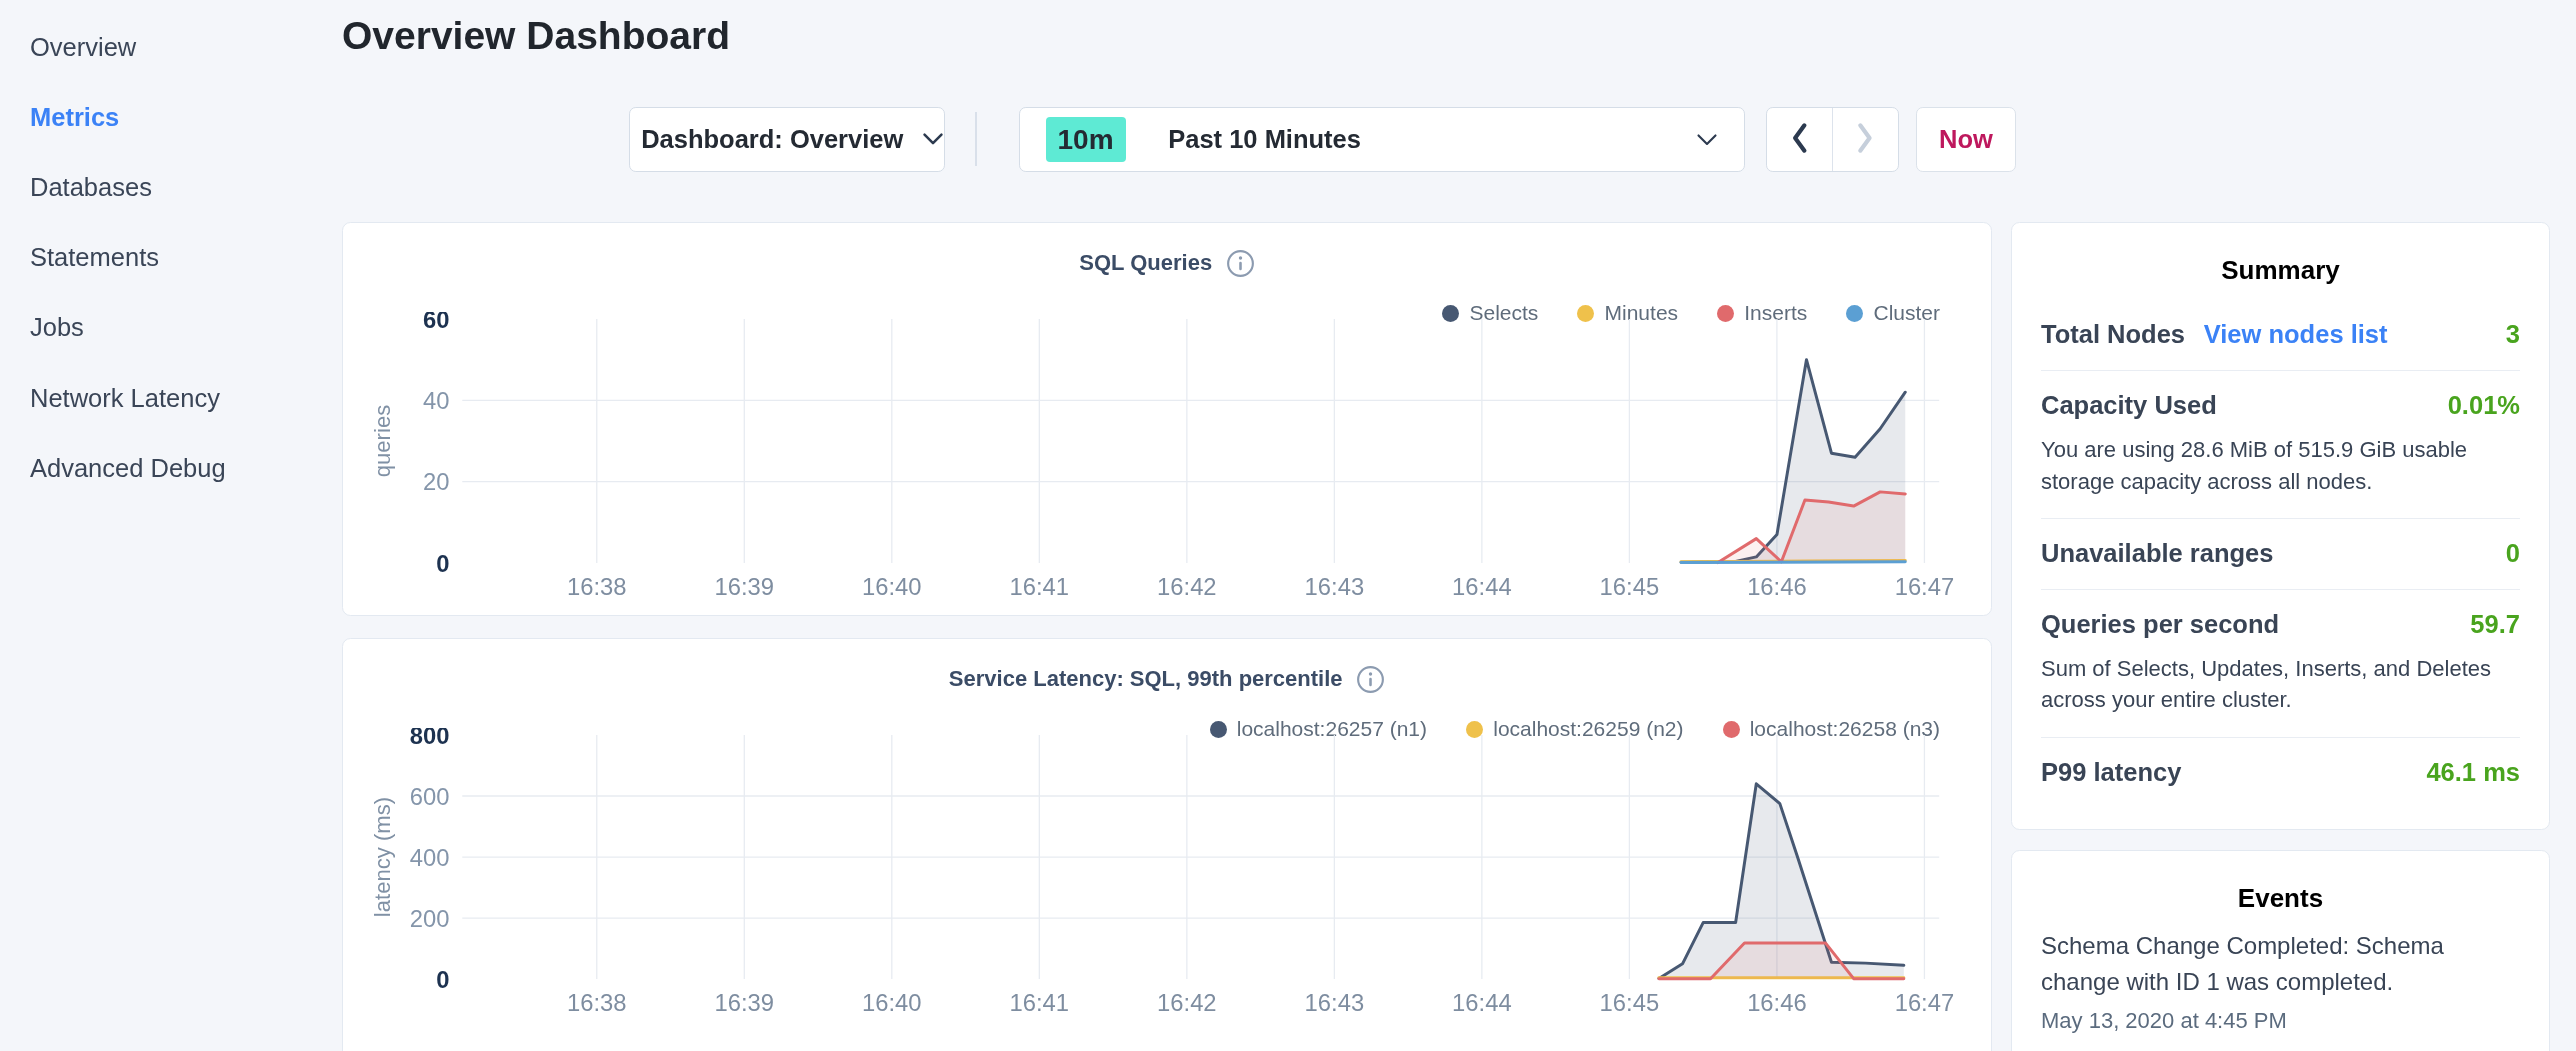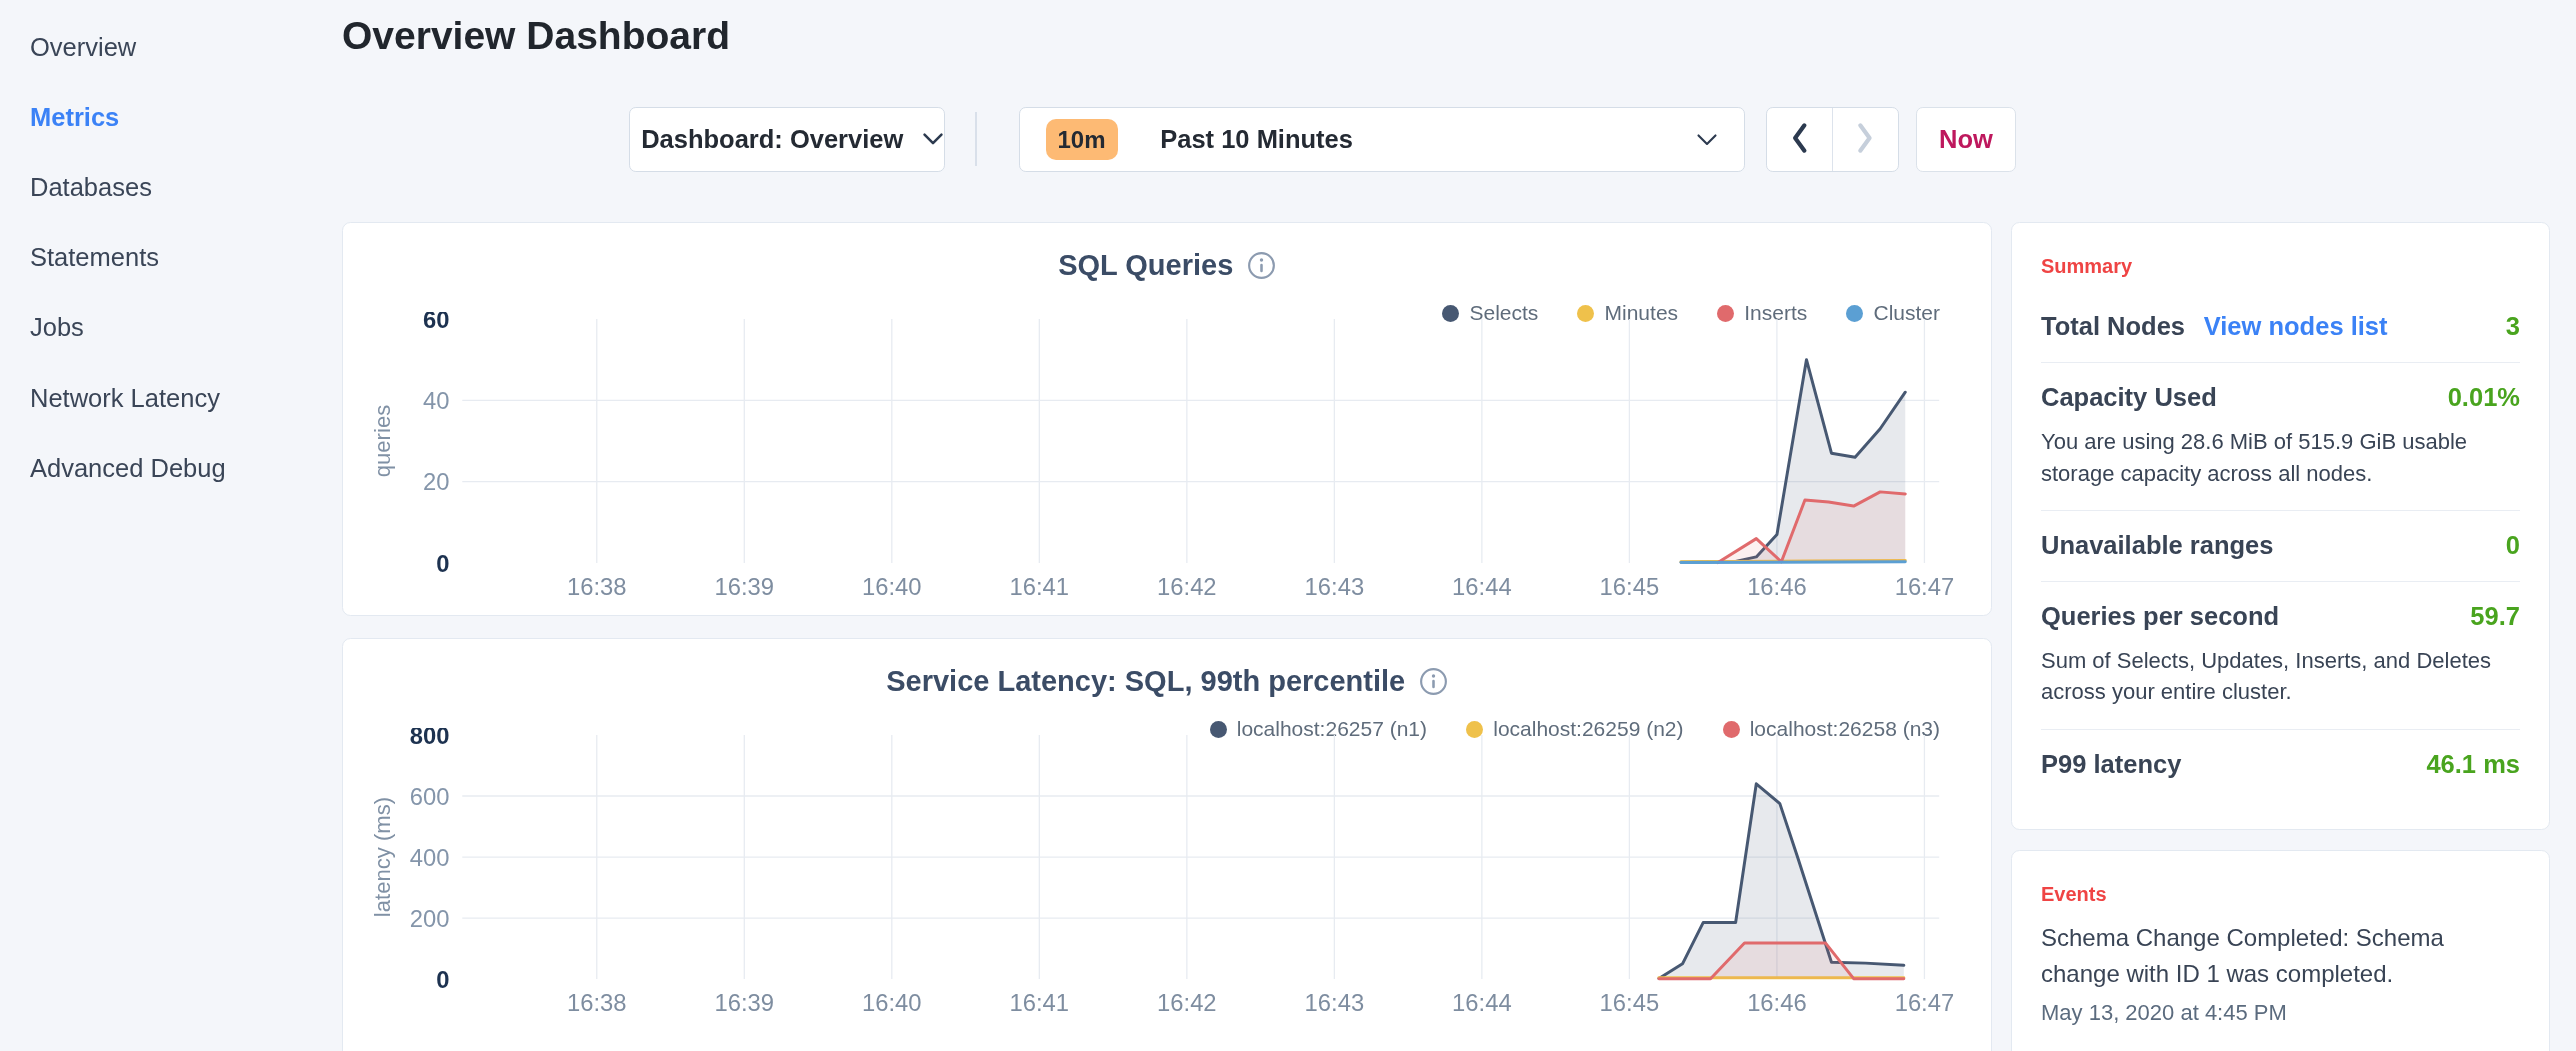--- a/index.html
+++ b/index.html
@@ -12,50 +12,50 @@
 
   
   .page-title{position:absolute;left:342px;top:13.6px;margin:0;font-size:39px;font-weight:700;color:#21262d;}
   .dd{position:absolute;top:107px;height:65px;background:#fff;border:0.9px solid #d5dde7;border-radius:6.8px;
       display:flex;align-items:center;justify-content:center;gap:18.7px;font-size:25.5px;font-weight:700;
       color:#242a33;box-sizing:border-box;cursor:pointer;}
   #dd-graph{left:342px;width:245px;}
   #dd-dash{left:629px;width:316px;justify-content:flex-end;}
   .vdiv{position:absolute;left:975px;top:112px;height:54px;width:1.7px;background:#d9e0ea;}
   .timesel{left:1019px;width:726px;justify-content:flex-start;padding:0 25.5px;}
-  .badge{background:#fdba74;border-radius:10px;padding:6.8px 12px;font-size:24px;font-weight:700;color:#242a33;}
+  .badge{background:#5eead4;border-radius:4px;padding:6.8px 12px;font-size:28px;font-weight:700;color:#242a33;}
   .timesel .lbl{margin-left:24px;}
   .timesel .chev{margin-left:auto;display:flex;}
   .chev{display:flex;align-items:center;}
   .arrows{position:absolute;left:1766px;top:107px;width:133px;height:65px;background:#fff;border:0.9px solid #d5dde7;
           border-radius:6.8px;display:flex;box-sizing:border-box;overflow:hidden;}
   .arrow-btn{flex:1;display:flex;align-items:center;justify-content:center;cursor:pointer;}
   .arrow-btn + .arrow-btn{border-left:0.9px solid #dde3ec;}
   .now-btn{position:absolute;left:1916px;top:107px;width:100px;height:65px;background:#fff;border:0.9px solid #dbe2ea;
            border-radius:6.8px;color:#be185d;font-weight:700;font-size:25.5px;display:flex;align-items:center;
            justify-content:center;cursor:default;box-sizing:border-box;}
 
   
   .chart-card{position:absolute;left:342px;width:1650px;background:#fff;border:0.9px solid #e3e9f1;border-radius:8.5px;box-sizing:border-box;}
   #card-sql{top:222px;height:394px;}
   #card-lat{top:638px;height:442px;}
   .chart-title-row{display:flex;align-items:center;justify-content:center;gap:13.6px;margin-top:25.5px;}
-  .chart-title{font-size:29px;font-weight:700;color:#3b4c66;text-align:center;}
+  .chart-title{font-size:22px;font-weight:700;color:#3b4c66;text-align:center;}
   .info{display:flex;cursor:pointer;}
   .legend{position:absolute;right:51px;top:78px;display:flex;gap:39px;align-items:center;}
   .leg-item{display:flex;align-items:center;gap:10.2px;font-size:21px;color:#5f6c7b;}
   .leg-dot{width:17px;height:17px;border-radius:50%;flex:none;}
   .chart-svg{position:absolute;left:12.8px;top:89px;}
 
   
   .panel{position:absolute;left:2011px;width:539px;background:#fff;border:0.9px solid #e3e9f1;border-radius:8.5px;
          box-sizing:border-box;padding:25.5px 29px;}
   #panel-summary{top:222px;height:608px;}
   #panel-events{top:850px;height:240px;}
-  .panel-title{text-align:left;font-size:20px;font-weight:700;color:#ef4444;margin:6.8px 0 13.6px;}
+  .panel-title{text-align:center;font-size:26px;font-weight:700;color:#000000;margin:6.8px 0 13.6px;}
   .sum-row{padding:20.4px 0;}
   .sum-row + .sum-row{border-top:0.9px solid #e9edf3;}
   .sum-head{display:flex;align-items:baseline;}
   .sum-label{font-size:25.5px;font-weight:700;color:#394455;}
   .sum-link{font-size:25.5px;font-weight:700;color:#3b82f6;margin-left:18.7px;cursor:pointer;}
   .sum-value{margin-left:auto;font-size:25.5px;font-weight:700;color:#49a41e;white-space:nowrap;}
   .sum-desc{margin:13.6px 0 0;font-size:22px;color:#394455;line-height:1.45;}
   .event-text{margin:12px 0 0;font-size:24px;color:#394455;line-height:1.5;}
   .event-time{margin:8.5px 0 0;font-size:22px;color:#5b6b7e;}
 </style>

